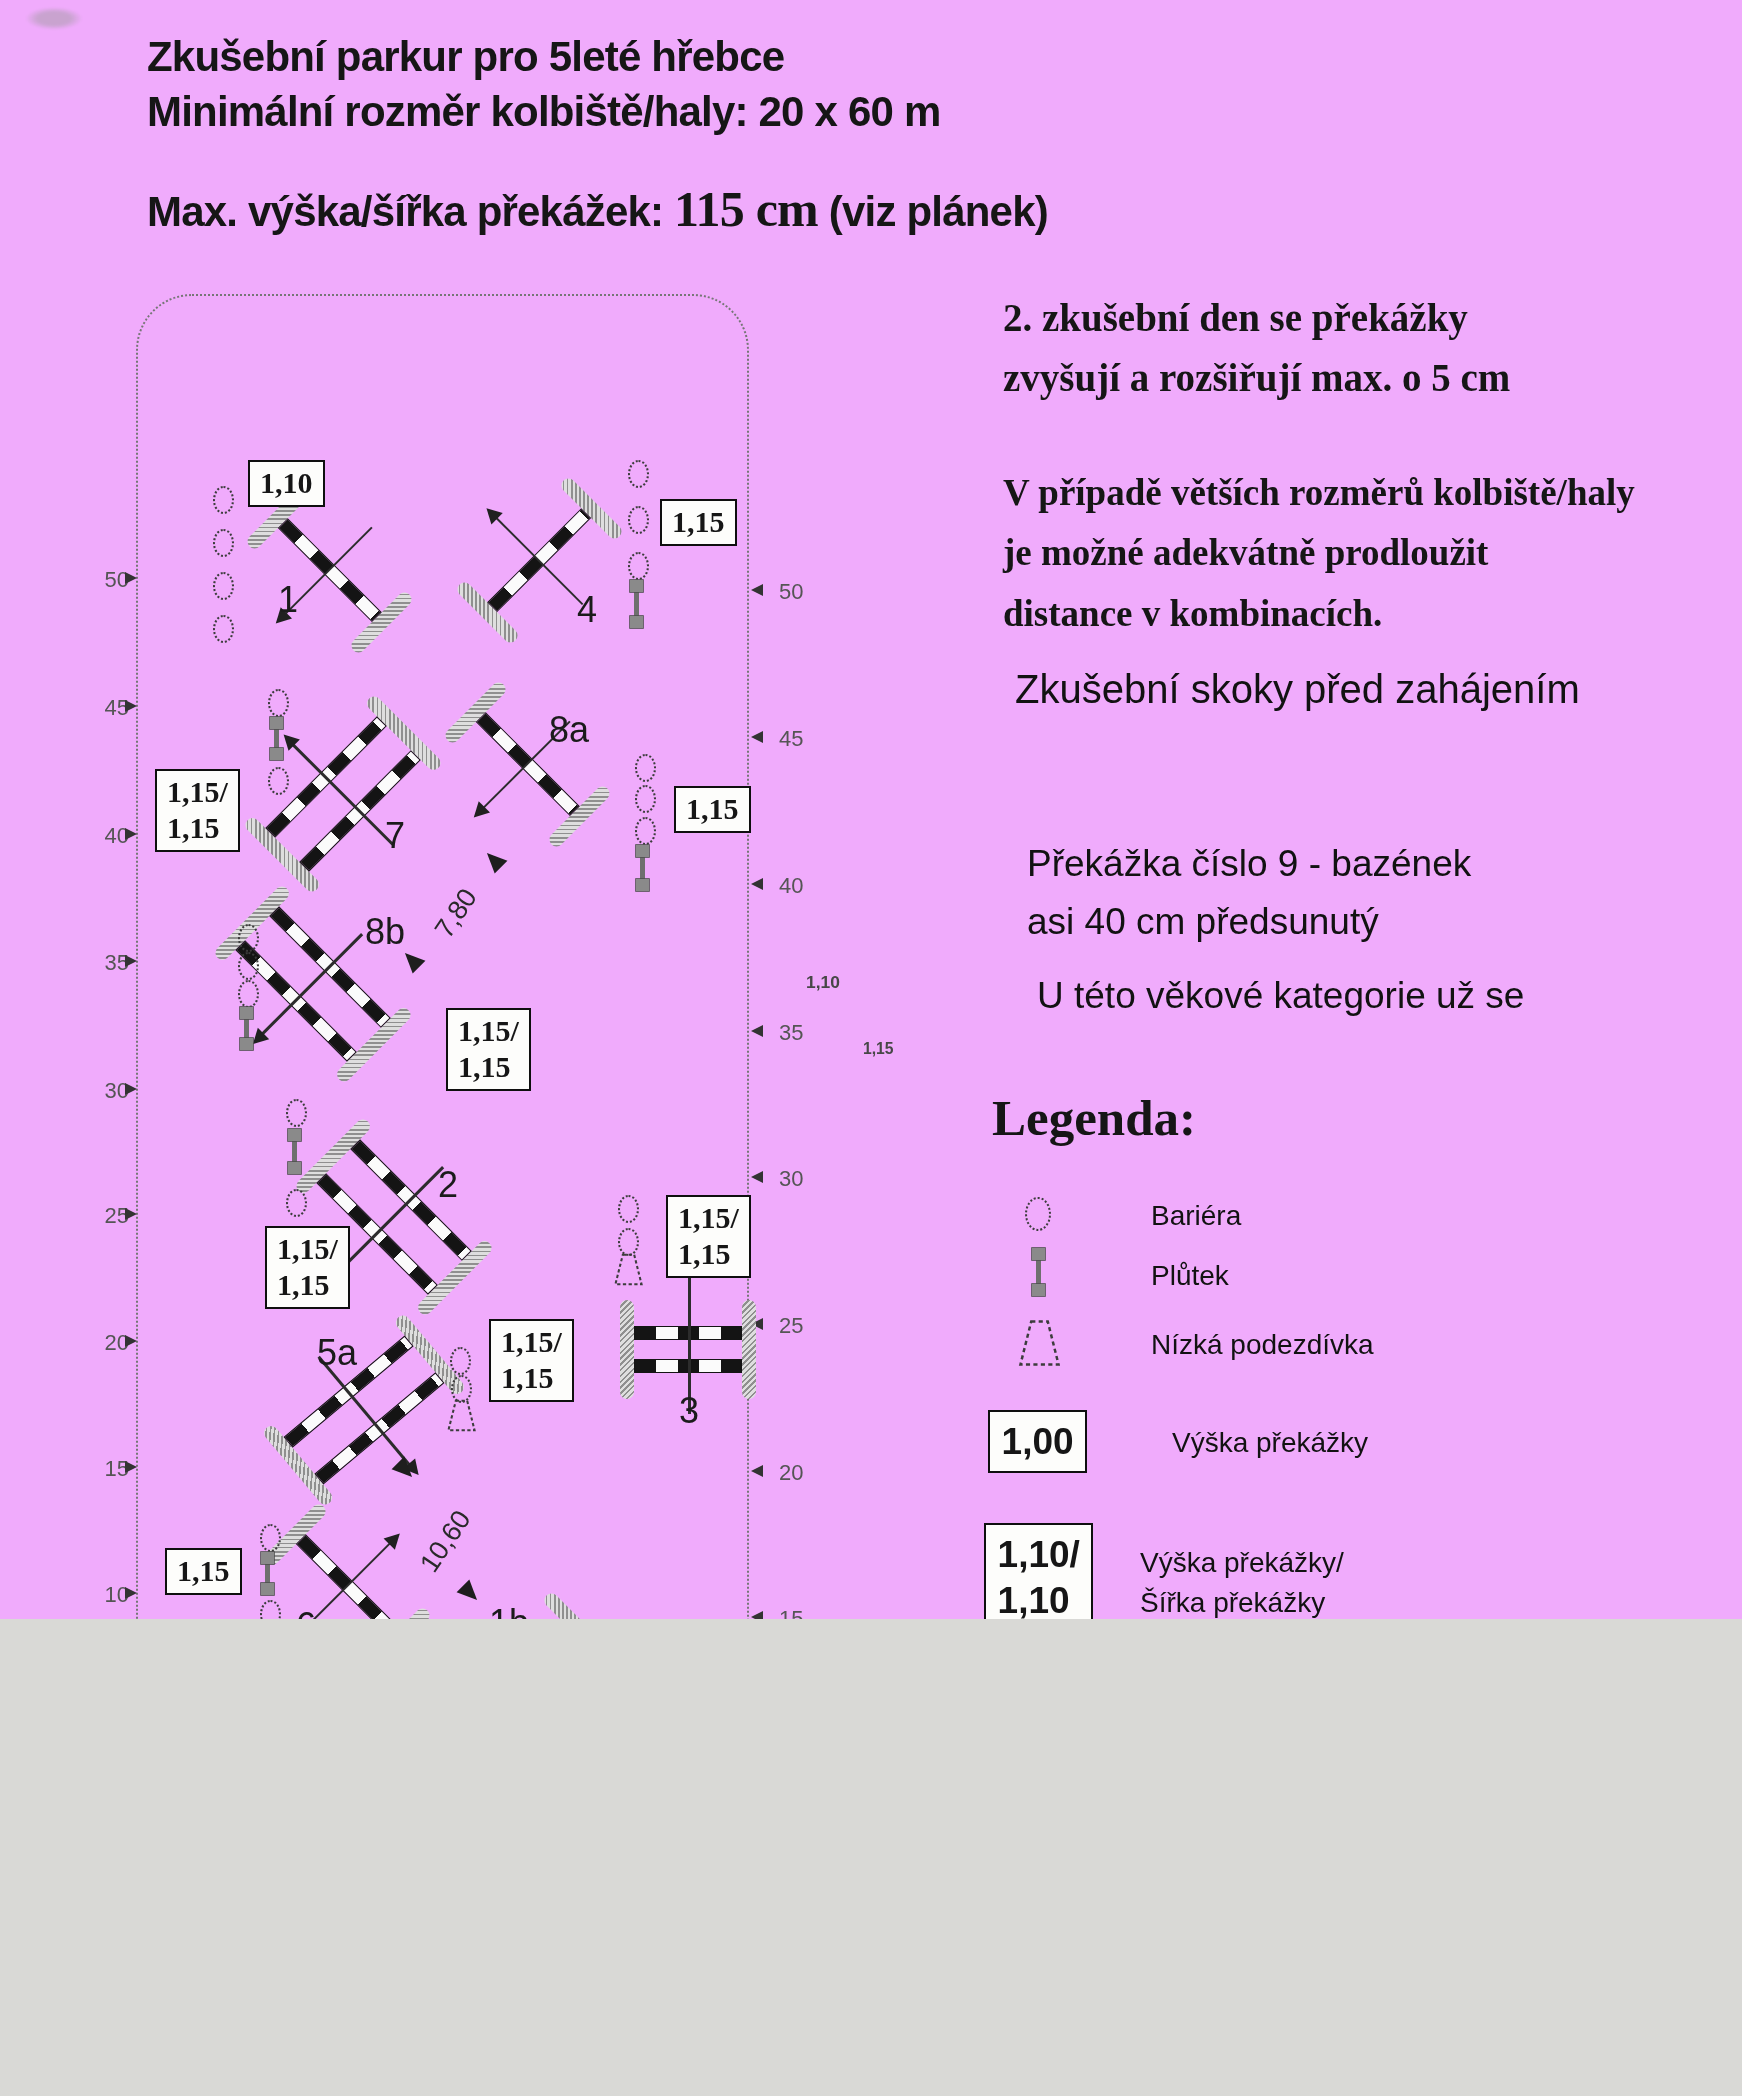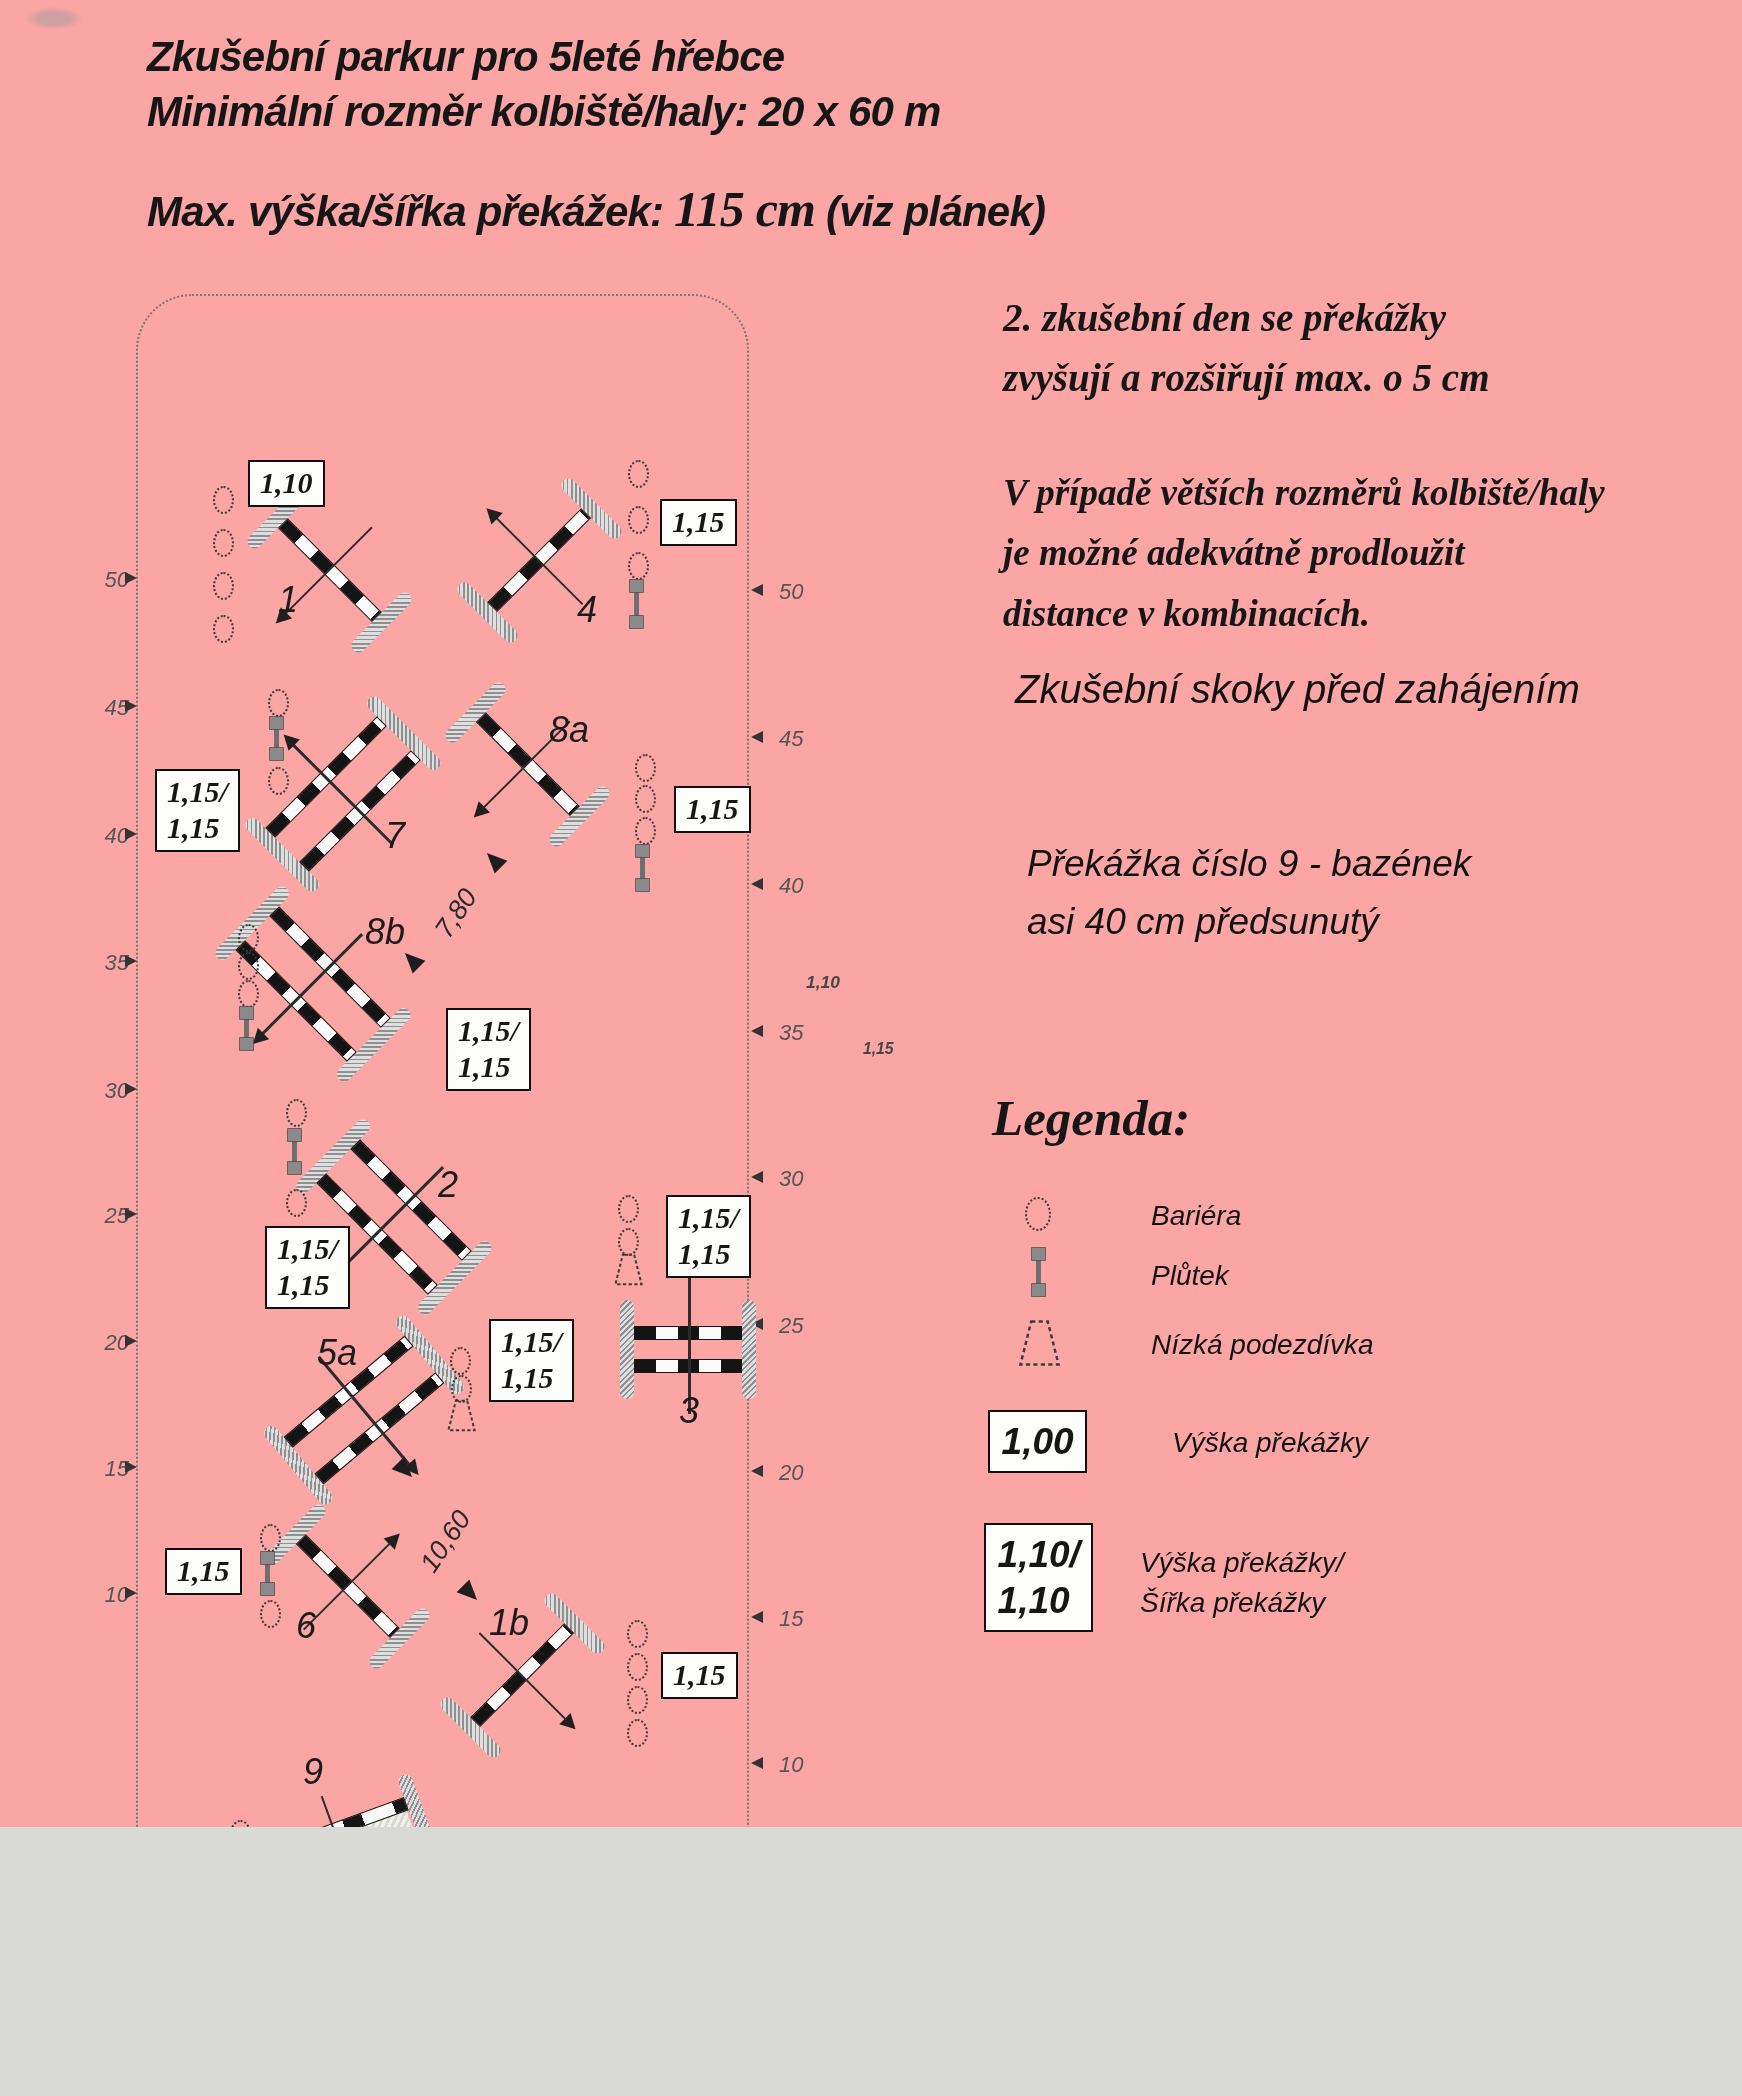--- a/index.html
+++ b/index.html
@@ -1,17 +1,17 @@
 <!DOCTYPE html>
 <html style="font-size:13.2px"><head>
 <meta charset="utf-8">
 <style>
   html,body{margin:0;padding:0;background:#d9d9d6;}
-  #page{position:relative;width:1742px;height:1827px;background:#fca5a5;overflow:hidden;
-        font-family:"Liberation Sans",sans-serif;color:#161616;font-style:italic;}
+  #page{position:relative;width:1742px;height:1619px;background:#f0abfc;overflow:hidden;
+        font-family:"Liberation Sans",sans-serif;color:#161616;}
   .abs{position:absolute;}
   
   .hdr{position:absolute;left:147px;font-size:42px;font-weight:bold;letter-spacing:-0.8px;white-space:nowrap;}
   .serifbig{font-family:"Liberation Serif",serif;font-size:50px;font-weight:bold;}
   
   .bnote{position:absolute;left:1003px;font-family:"Liberation Serif",serif;font-weight:bold;
          font-size:39px;line-height:60px;white-space:nowrap;}
   .snote{position:absolute;font-size:36px;line-height:57px;color:#121212;white-space:nowrap;}
   
   .arena{position:absolute;left:136px;top:294px;width:609px;height:1776px;
@@ -81,20 +81,21 @@
 
   <div class="bnote" style="top:288px;">2. zkušební den se překážky</div>
   <div class="bnote" style="top:348px;">zvyšují a rozšiřují max. o 5 cm</div>
   <div class="bnote" style="top:463px;font-size:37px;">V případě větších rozměrů kolbiště/haly</div>
   <div class="bnote" style="top:523px;font-size:37px;">je možné adekvátně prodloužit</div>
   <div class="bnote" style="top:584px;font-size:37px;">distance v kombinacích.</div>
 
   <div class="snote" style="left:1015px;top:661px;font-size:40px;">Zkušební skoky před zahájením</div>
   <div class="snote" style="left:1027px;top:835px;font-size:37px;">Překážka číslo 9 - bazének</div>
   <div class="snote" style="left:1027px;top:893px;font-size:37px;">asi 40 cm předsunutý</div>
+  <div class="snote" style="left:1037px;top:967px;font-size:37px;">U této věkové kategorie už se</div>
 
   <div class="arena"></div>
 
   <div class="snum snumL" style="left:79px;top:567px;">50</div>
   <div class="snum snumL" style="left:79px;top:695px;">45</div>
   <div class="snum snumL" style="left:79px;top:823px;">40</div>
   <div class="snum snumL" style="left:79px;top:950px;">35</div>
   <div class="snum snumL" style="left:79px;top:1078px;">30</div>
   <div class="snum snumL" style="left:79px;top:1203px;">25</div>
   <div class="snum snumL" style="left:79px;top:1330px;">20</div>

